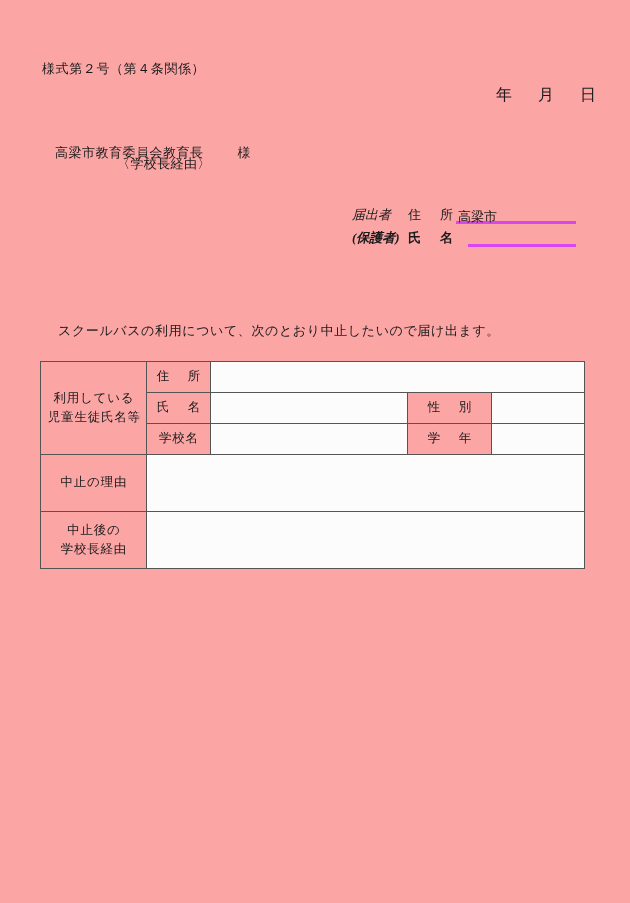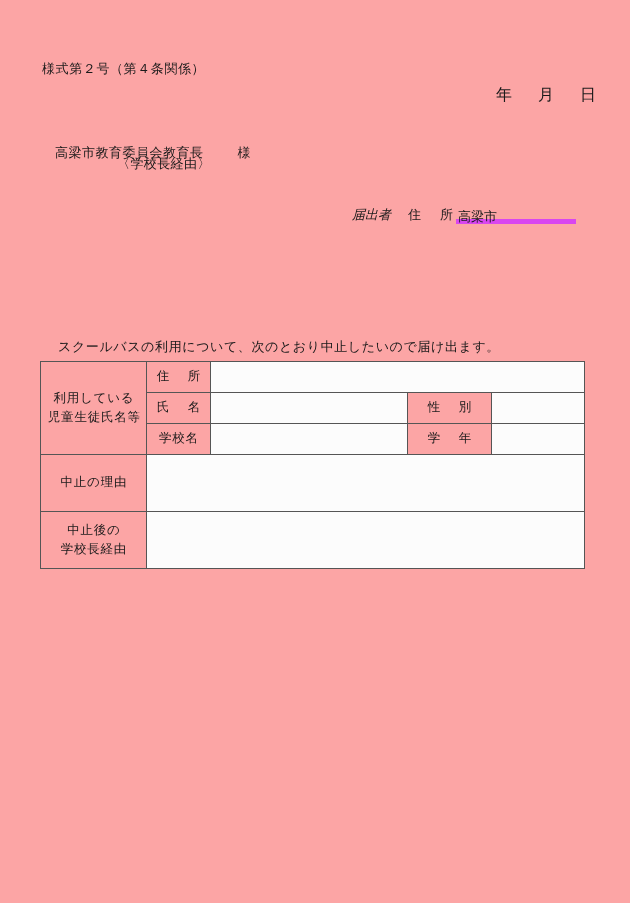--- a/index.html
+++ b/index.html
@@ -87,21 +87,21 @@
     text-align: left;
     font-style: italic;
   }
   .submitter .lbl {
     display: inline-block;
     width: 48px;
     letter-spacing: 3px;
   }
   .submitter .fill {
     display: inline-block;
-    border-bottom: 5px solid #d946ef;
+    border-bottom: 3px solid #d946ef;
     height: 16px;
     box-sizing: border-box;
     padding-left: 2px;
     font-weight: normal;
   }
   .submitter .fill.addr {
     width: 120px;
   }
   .submitter .fill.name {
     width: 108px;
@@ -117,21 +117,21 @@
     text-align: center;
     font-size: 13.5px;
     letter-spacing: 3.2px;
     text-indent: 3.2px;
   }
 
   
   .lead-sentence {
     position: absolute;
     left: 58px;
-    top: 338px;
+    top: 322px;
     font-size: 13px;
     letter-spacing: 0.6px;
     white-space: nowrap;
   }
 
   
   table.form-table {
     position: absolute;
     left: 40px;
     top: 361px;
@@ -180,20 +180,25 @@
   <div class="addressee">
     <span>高梁市教育委員会教育長</span><span class="sama">様</span>
   </div>
   <div class="via">〈学校長経由〉</div>
 
   <div class="submitter">
     <div class="row">
       <span class="lead">届出者</span>
       <span class="lbl">住　所</span>
       <span class="fill addr">高梁市</span>
+    </div>
+    <div class="row bold">
+      <span class="lead">(保護者)</span>
+      <span class="lbl">氏　名</span>
+      <span class="fill name"></span>
     </div>
   </div>
 
 
   <div class="lead-sentence">スクールバスの利用について、次のとおり中止したいので届け出ます。</div>
 
   <table class="form-table">
     <colgroup>
       <col style="width:106px">
       <col style="width:64px">

